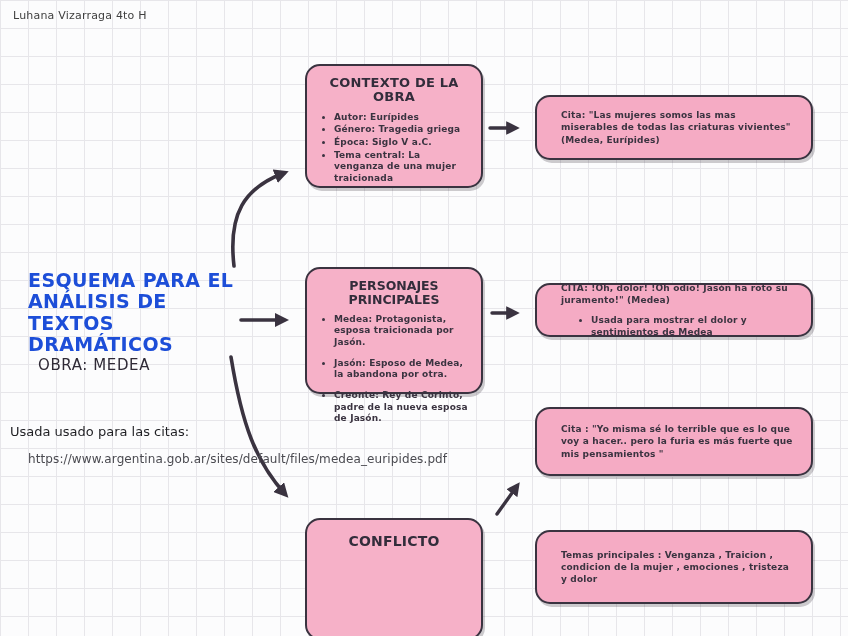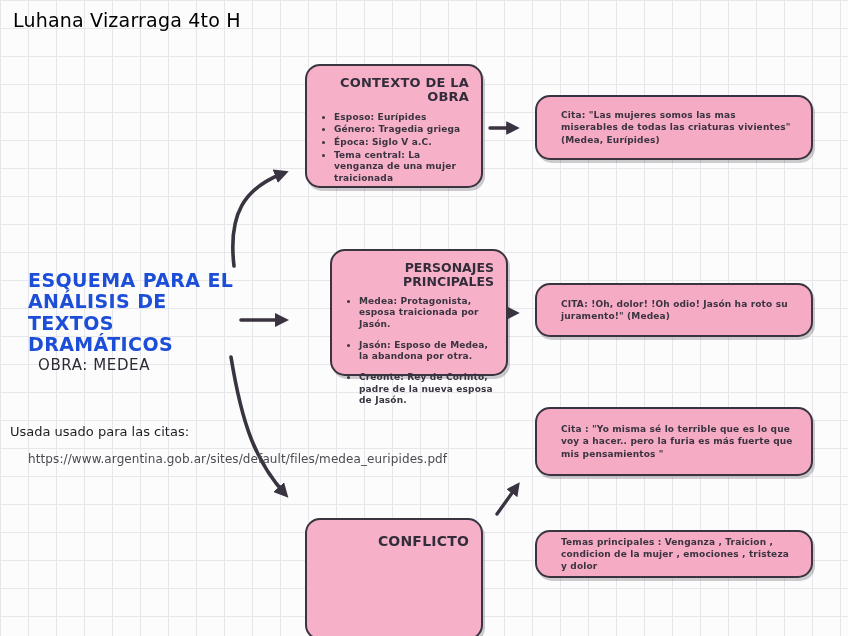--- a/index.html
+++ b/index.html
@@ -13,23 +13,23 @@
       linear-gradient(to right, #e7e6ea 1px, transparent 1px),
       linear-gradient(to bottom, #e7e6ea 1px, transparent 1px);
     background-size: 28px 28px;
     overflow: hidden;
   }
 
   .abs { position: absolute; }
 
   .author-header {
     left: 13px; top: 9px;
-    font-size: 19px;
+    font-size: 11px;
     font-weight: 400;
-    color: #000000;
+    color: #404040;
     letter-spacing: 0.2px;
   }
 
   .main-title {
     left: 28px; top: 270px;
     width: 230px;
     font-size: 19px;
     font-weight: 700;
     line-height: 1.12;
     letter-spacing: 0.4px;
@@ -62,25 +62,25 @@
   .node-box {
     background: #f6b1c8;
     border: 2.5px solid #3a3340;
     border-radius: 15px;
     box-shadow: 2px 3px 0 rgba(58, 51, 64, 0.25);
     padding: 10px 12px 8px 12px;
   }
 
   .mid-box { left: 305px; width: 178px; }
   .box-contexto   { top: 64px;  height: 124px; }
-  .box-personajes { top: 249px; height: 127px; margin-left: 25px; }
+  .box-personajes { top: 267px; height: 127px; }
   .box-conflicto  { top: 486px; height: 122px; margin-top: 32px; }
 
   .box-title {
-    text-align: right;
+    text-align: center;
     font-weight: 700;
     font-size: 13px;
     line-height: 1.1;
     letter-spacing: 0.2px;
     color: #332d3b;
     margin-bottom: 7px;
   }
   .box-title.tight { font-size: 12.5px; letter-spacing: 0px; }
   .box-title.big { font-size: 14px; margin-top: 4px; margin-bottom: 10px; }
 
@@ -99,21 +99,21 @@
     left: 535px; width: 278px;
     background: #f5abc4;
     display: flex;
     flex-direction: column;
     justify-content: center;
     padding: 8px 16px 8px 24px;
   }
   .box-r1 { top: 95px;  height: 65px; }
   .box-r2 { top: 283px; height: 54px; }
   .box-r3 { top: 407px; height: 69px; }
-  .box-r4 { top: 530px; height: 48px; }
+  .box-r4 { top: 530px; height: 74px; }
 
   .quote-text {
     font-size: 9px;
     font-weight: 700;
     line-height: 1.35;
     letter-spacing: 0.15px;
   }
   .quote-bullets {
     list-style: disc outside;
     padding-left: 30px;
@@ -151,21 +151,21 @@
 <div class="abs author-header">Luhana Vizarraga 4to H</div>
 
 <div class="abs main-title">ESQUEMA PARA EL ANÁLISIS DE TEXTOS DRAMÁTICOS</div>
 <div class="abs obra-subtitle">OBRA: MEDEA</div>
 <div class="abs link-label">Usada usado para las citas:</div>
 <a class="abs link-url">https://www.argentina.gob.ar/sites/default/files/medea_euripides.pdf</a>
 
 <div class="abs node-box mid-box box-contexto">
   <div class="box-title">CONTEXTO DE LA OBRA</div>
   <ul class="box-bullets bullets-tight">
-    <li>Esposo: Eurípides</li>
+    <li>Autor: Eurípides</li>
     <li>Género: Tragedia griega</li>
     <li>Época: Siglo V a.C.</li>
     <li>Tema central: La venganza de una mujer traicionada</li>
   </ul>
 </div>
 
 <div class="abs node-box mid-box box-personajes">
   <div class="box-title tight">PERSONAJES PRINCIPALES</div>
   <ul class="box-bullets bullets-spaced">
     <li>Medea: Protagonista, esposa traicionada por Jasón.</li>
@@ -177,20 +177,23 @@
 <div class="abs node-box mid-box box-conflicto">
   <div class="box-title big">CONFLICTO</div>
 </div>
 
 <div class="abs node-box quote-box box-r1">
   <div class="quote-text">Cita: "Las mujeres somos las mas miserables de todas las criaturas vivientes" (Medea, Eurípides)</div>
 </div>
 
 <div class="abs node-box quote-box box-r2">
   <div class="quote-text">CITA: !Oh, dolor! !Oh odio! Jasón ha roto su juramento!" (Medea)</div>
+  <ul class="quote-bullets">
+    <li>Usada para mostrar el dolor y sentimientos de Medea</li>
+  </ul>
 </div>
 
 <div class="abs node-box quote-box box-r3">
   <div class="quote-text">Cita : "Yo misma sé lo terrible que es lo que voy a hacer.. pero la furia es más fuerte que mis pensamientos "</div>
 </div>
 
 <div class="abs node-box quote-box box-r4">
   <div class="quote-text">Temas principales : Venganza , Traicion , condicion de la mujer , emociones , tristeza y dolor</div>
 </div>
 

